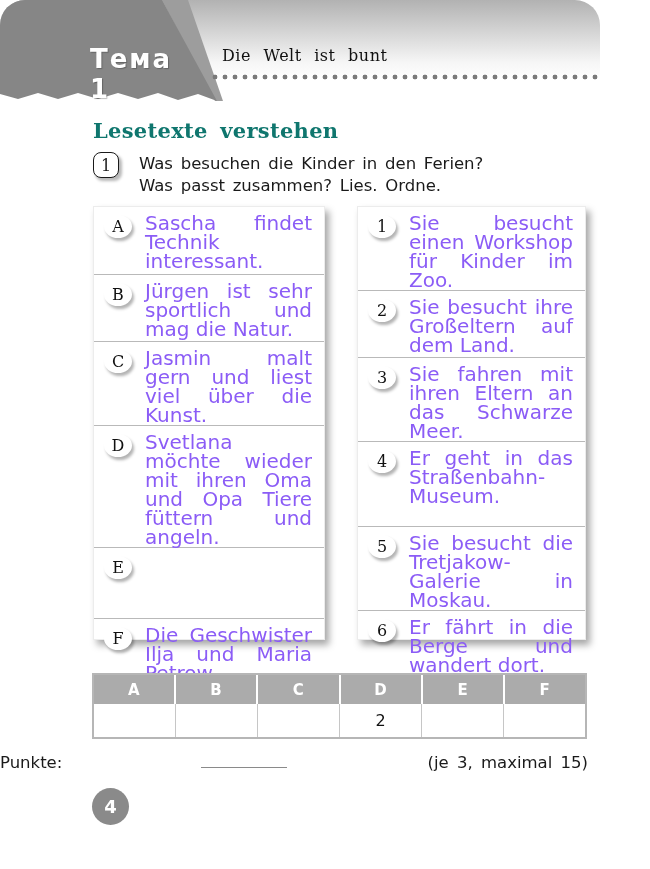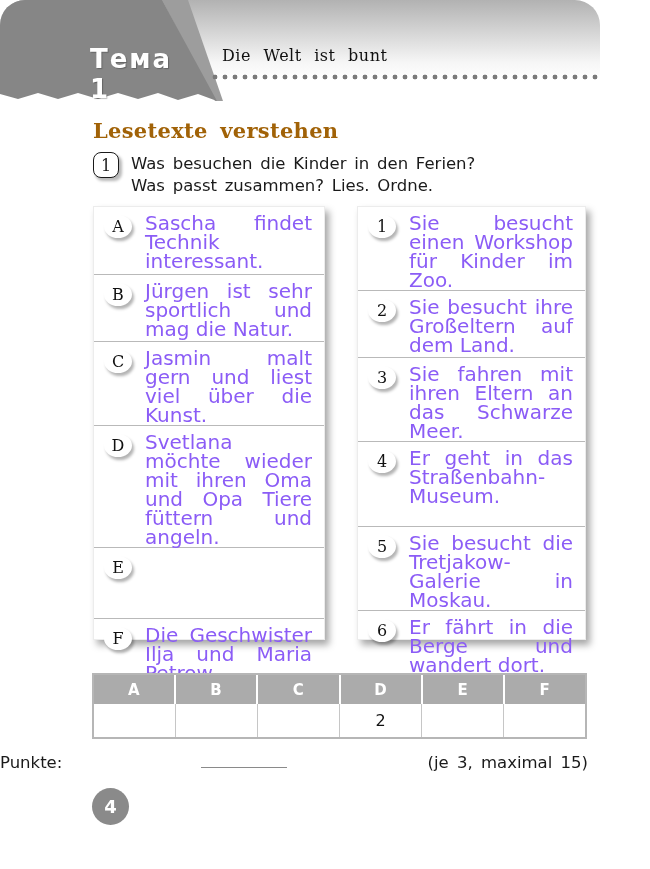--- a/index.html
+++ b/index.html
@@ -27,30 +27,30 @@
   .dotted-divider {
     position:absolute; left:212px; top:74px; width:438px; height:6px;
     background-image:radial-gradient(circle at 3px 3px,#7a7a7a 2.1px,rgba(0,0,0,0) 2.7px);
     background-size:10px 6px; background-repeat:repeat-x;
   }
 
   
   .section-heading {
     position:absolute; left:93px; top:118px;
     font-family:"DejaVu Serif","Liberation Serif",serif; font-weight:bold;
-    font-size:21px; color:#a16207; word-spacing:5px; letter-spacing:0.3px;
+    font-size:21px; color:#0f766e; word-spacing:5px; letter-spacing:0.3px;
   }
   .exercise-badge {
     position:absolute; left:93px; top:152px; width:26px; height:26px;
     background:#fff; border:1.6px solid #1a1a1a; border-radius:8px;
     box-shadow:2.5px 3px 3px rgba(0,0,0,0.28);
     display:flex; align-items:center; justify-content:center;
     font-family:"DejaVu Serif",serif; font-size:16px; box-sizing:border-box;
   }
-  .exercise-question { position:absolute; left:131px; top:153px; width:350px;
+  .exercise-question { position:absolute; left:139px; top:153px; width:350px;
     font-size:16.5px; line-height:22px; word-spacing:2.5px; }
 
   
   .match-card {
     position:absolute; top:206px; background:#ffffff; border:1px solid #ececec;
     box-shadow:4px 5px 7px rgba(0,0,0,0.35); box-sizing:border-box;
   }
   .match-card.left  { left:93px;  width:232px; height:434px; }
   .match-card.right { left:357px; width:229px; height:434px; }
   .match-item {

